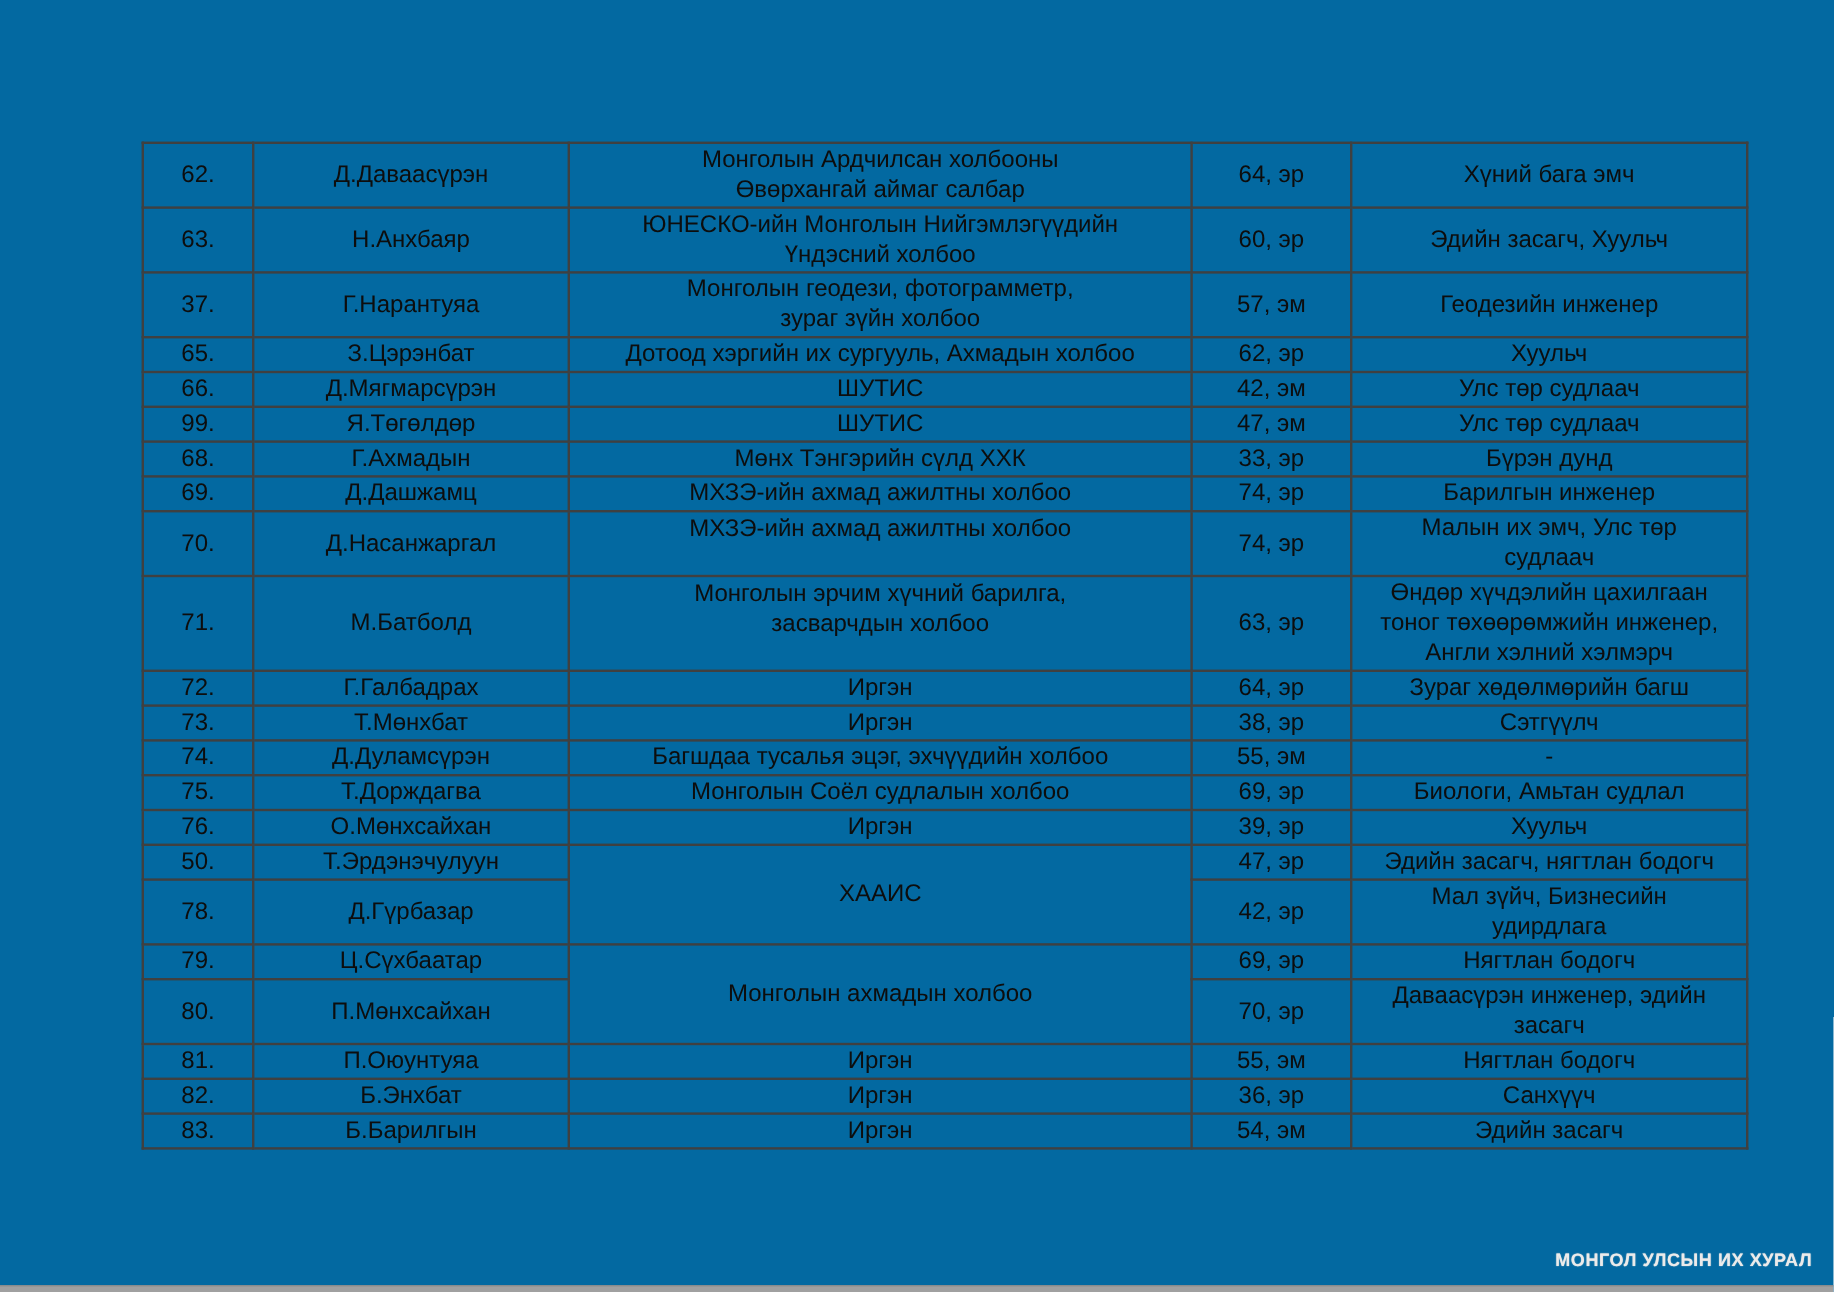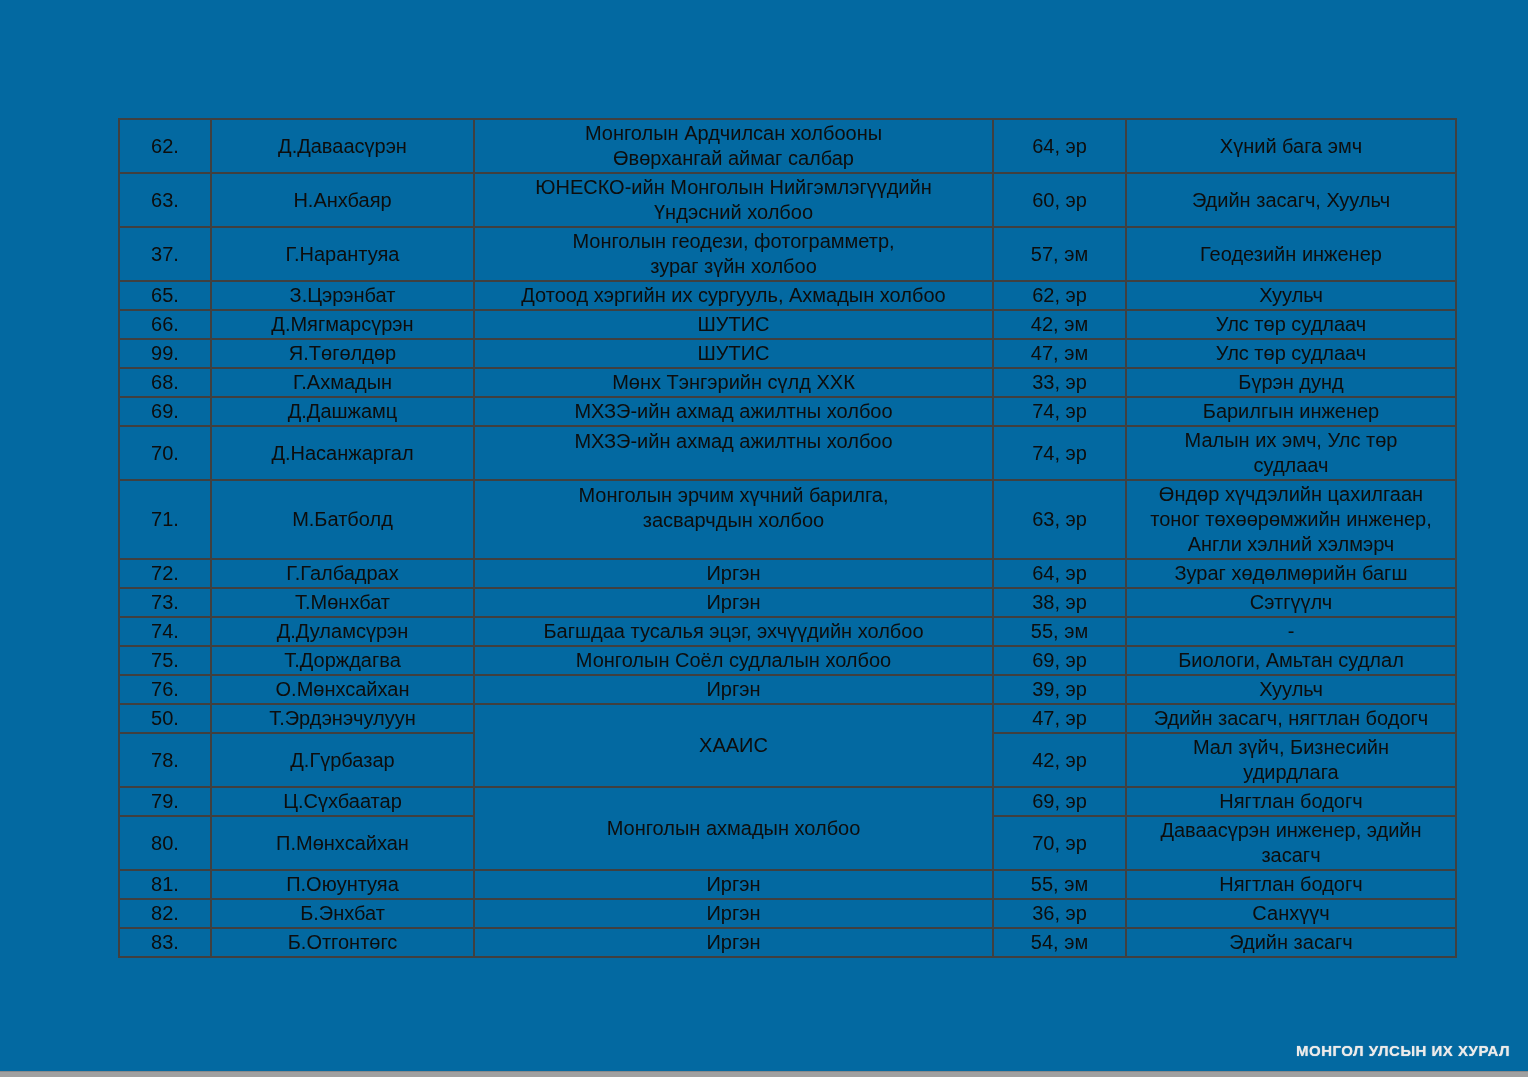--- a/index.html
+++ b/index.html
@@ -227,21 +227,21 @@
         </tr>
         <tr>
           <td>82.</td>
           <td>Б.Энхбат</td>
           <td>Иргэн</td>
           <td>36, эр</td>
           <td>Санхүүч</td>
         </tr>
         <tr>
           <td>83.</td>
-          <td>Б.Отгонтөгс</td>
+          <td>Б.Барилгын</td>
           <td>Иргэн</td>
           <td>54, эм</td>
           <td>Эдийн засагч</td>
         </tr>
       </tbody>
   </table>
 
   <div class="watermark">МОНГОЛ УЛСЫН ИХ ХУРАЛ</div>
 
   <div class="bottom-bar"></div>

